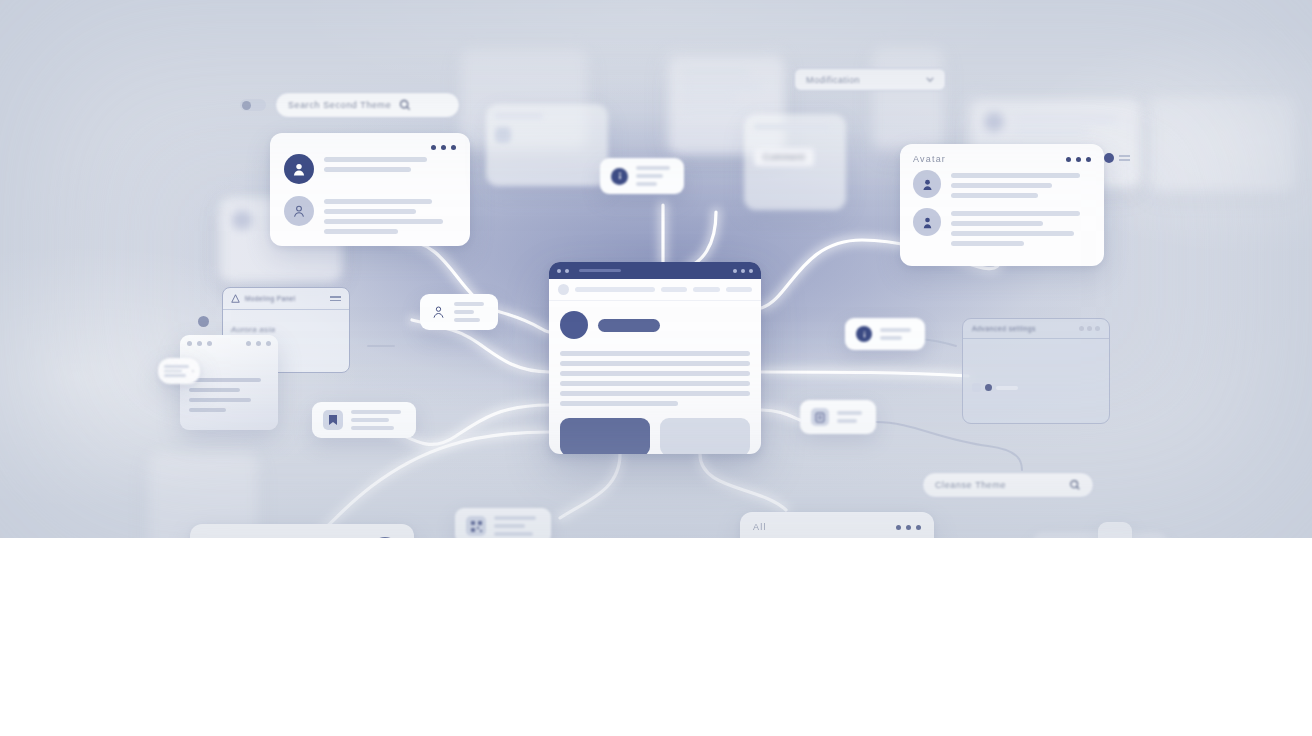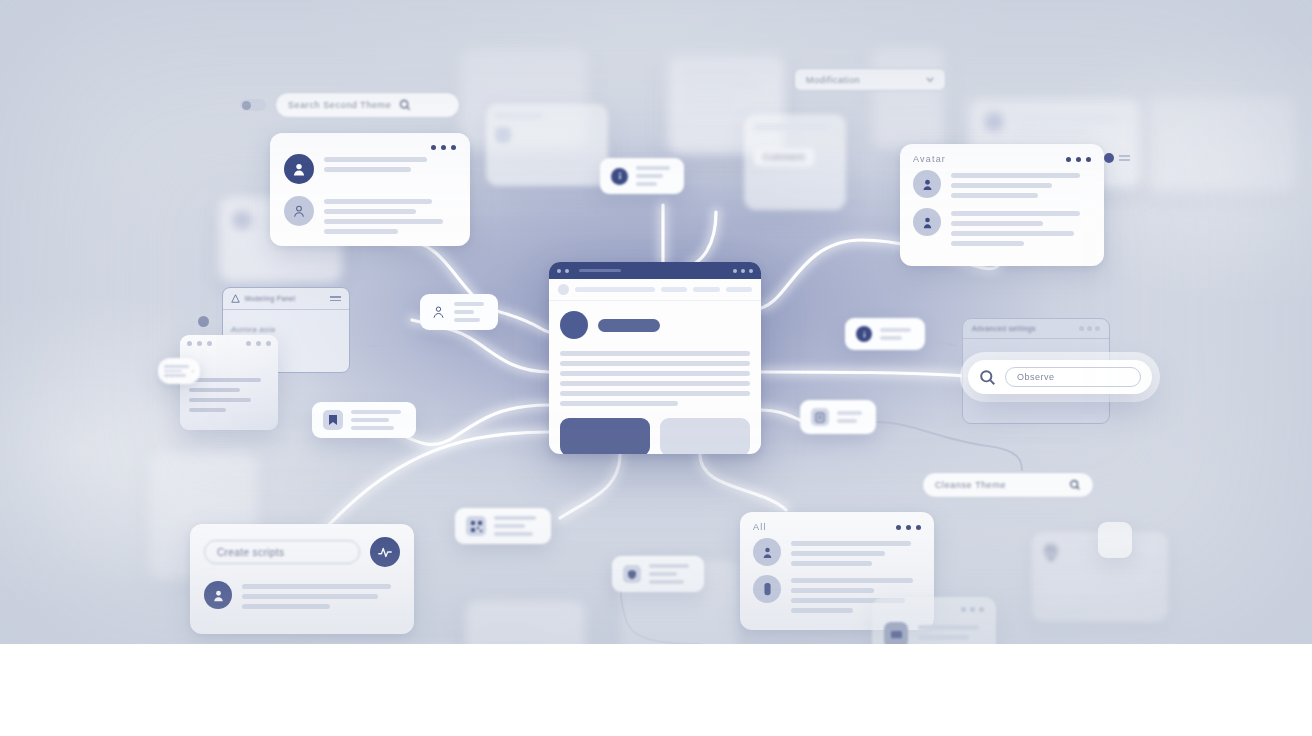--- a/index.html
+++ b/index.html
@@ -3,21 +3,21 @@
 <meta charset="utf-8">
 <style>
   * { box-sizing: border-box; margin: 0; padding: 0; }
   html, body {
     width: 1312px; height: 736px;
     overflow: hidden;
     font-family: "Liberation Sans", sans-serif;
   }
   .stage {
     position: relative;
-    width: 1312px; height: 644px;
+    width: 1312px; height: 538px;
     background: #d6dbe5;
     overflow: hidden;
   }
   
   .wash-a {
     position: absolute; inset: 0;
     background:
       radial-gradient(ellipse 46% 40% at 50% 47%, rgba(104,116,170,0.55) 0%, rgba(118,129,180,0.34) 38%, rgba(170,179,210,0.10) 66%, rgba(214,219,229,0) 80%),
       radial-gradient(ellipse 70% 60% at 50% 50%, rgba(140,150,195,0.20) 0%, rgba(214,219,229,0) 72%);
   }
@@ -512,27 +512,20 @@
           <i></i>
           <i></i>
         </span>
     </div>
     <div style="padding:44px 9px 0 9px; display:flex; align-items:center; gap:4px;">
       <span class="sqicon pale" style="width:9px;height:9px;border-radius:2px;"></span>
       <span style="width:7px;height:7px;border-radius:50%;background:#5e6894;display:block;"></span>
       <span class="ln lt" style="width:22px;height:4px;"></span>
     </div>
   </div>
-  <div class="bigsearch">
-    <svg class="mag" style="width:17px;height:17px;" viewBox="0 0 14 14">
-      <circle cx="6" cy="6" r="4.2"></circle>
-        <line x1="9.2" y1="9.2" x2="12.6" y2="12.6"></line>
-    </svg>
-    <span class="field">Observe</span>
-  </div>
 
   <div class="node chip blur1" style="left:800px; top:400px; width:76px;">
     <span class="sqicon pale" style="width:18px;height:18px;">
       <svg width="10" height="11" viewBox="0 0 10 11">
           <rect x="1" y="1" width="8" height="9" rx="1" fill="none" stroke="#4a5586" stroke-width="1"></rect>
           <line x1="3" y1="4" x2="7" y2="4" stroke="#4a5586" stroke-width="1"></line>
           <line x1="3" y1="6.5" x2="7" y2="6.5" stroke="#4a5586" stroke-width="1"></line>
         </svg>
     </span>
     <span class="lines">

